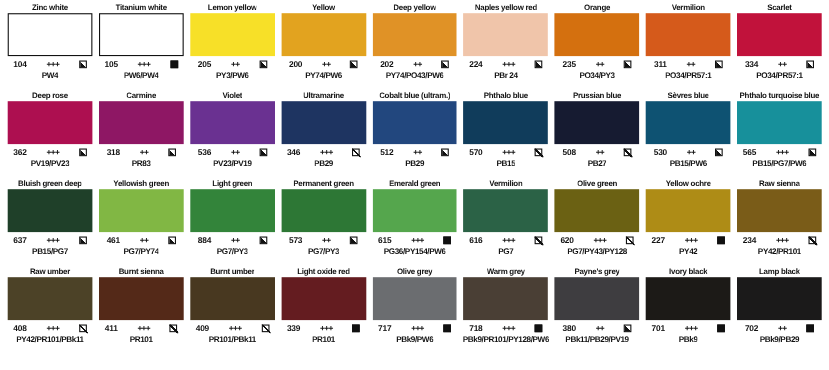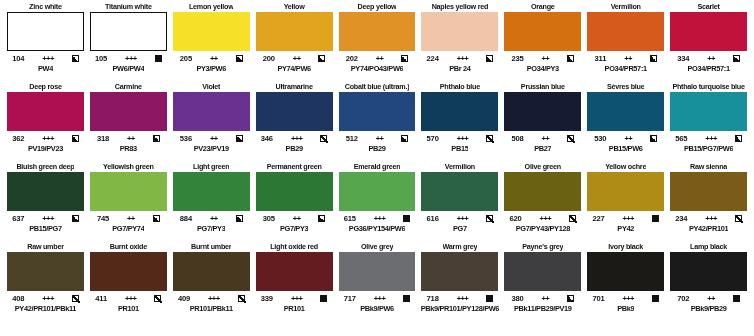--- a/index.html
+++ b/index.html
@@ -327,41 +327,41 @@
           <span class="swatch-code">637</span>
           <span class="swatch-light">+++</span>
           <span class="opacity-mark semi"></span>
         </div>
         <div class="swatch-pigment">PB15/PG7</div>
       </div>
       <div class="swatch-cell">
         <div class="swatch-name">Yellowish green</div>
         <div class="swatch-chip" style="background: rgb(129, 183, 68);"></div>
         <div class="swatch-meta">
-          <span class="swatch-code">745</span>
+          <span class="swatch-code">461</span>
           <span class="swatch-light">++</span>
           <span class="opacity-mark semi"></span>
         </div>
         <div class="swatch-pigment">PG7/PY74</div>
       </div>
       <div class="swatch-cell">
         <div class="swatch-name">Light green</div>
         <div class="swatch-chip" style="background: rgb(51, 132, 58);"></div>
         <div class="swatch-meta">
           <span class="swatch-code">884</span>
           <span class="swatch-light">++</span>
           <span class="opacity-mark semi"></span>
         </div>
         <div class="swatch-pigment">PG7/PY3</div>
       </div>
       <div class="swatch-cell">
         <div class="swatch-name">Permanent green</div>
         <div class="swatch-chip" style="background: rgb(45, 119, 53);"></div>
         <div class="swatch-meta">
-          <span class="swatch-code">305</span>
+          <span class="swatch-code">573</span>
           <span class="swatch-light">++</span>
           <span class="opacity-mark semi"></span>
         </div>
         <div class="swatch-pigment">PG7/PY3</div>
       </div>
       <div class="swatch-cell">
         <div class="swatch-name">Emerald green</div>
         <div class="swatch-chip" style="background: rgb(85, 166, 77);"></div>
         <div class="swatch-meta">
           <span class="swatch-code">615</span>
@@ -416,21 +416,21 @@
         <div class="swatch-name">Raw umber</div>
         <div class="swatch-chip" style="background: rgb(76, 66, 39);"></div>
         <div class="swatch-meta">
           <span class="swatch-code">408</span>
           <span class="swatch-light">+++</span>
           <span class="opacity-mark transparent"></span>
         </div>
         <div class="swatch-pigment">PY42/PR101/PBk11</div>
       </div>
       <div class="swatch-cell">
-        <div class="swatch-name">Burnt oxide</div>
+        <div class="swatch-name">Burnt sienna</div>
         <div class="swatch-chip" style="background: rgb(84, 41, 24);"></div>
         <div class="swatch-meta">
           <span class="swatch-code">411</span>
           <span class="swatch-light">+++</span>
           <span class="opacity-mark transparent"></span>
         </div>
         <div class="swatch-pigment">PR101</div>
       </div>
       <div class="swatch-cell">
         <div class="swatch-name">Burnt umber</div>

